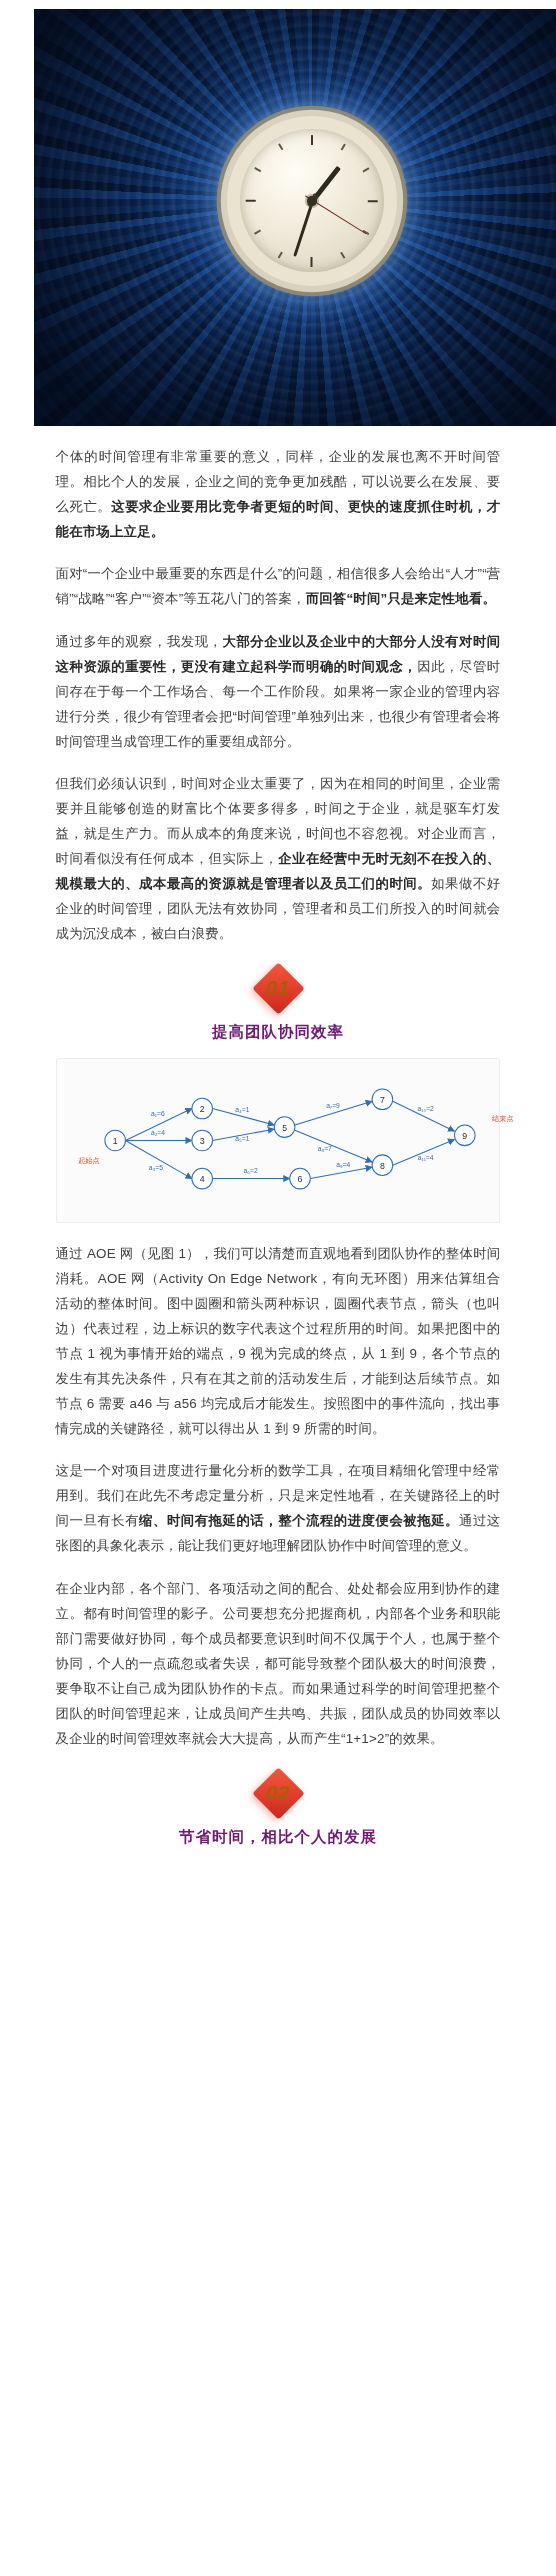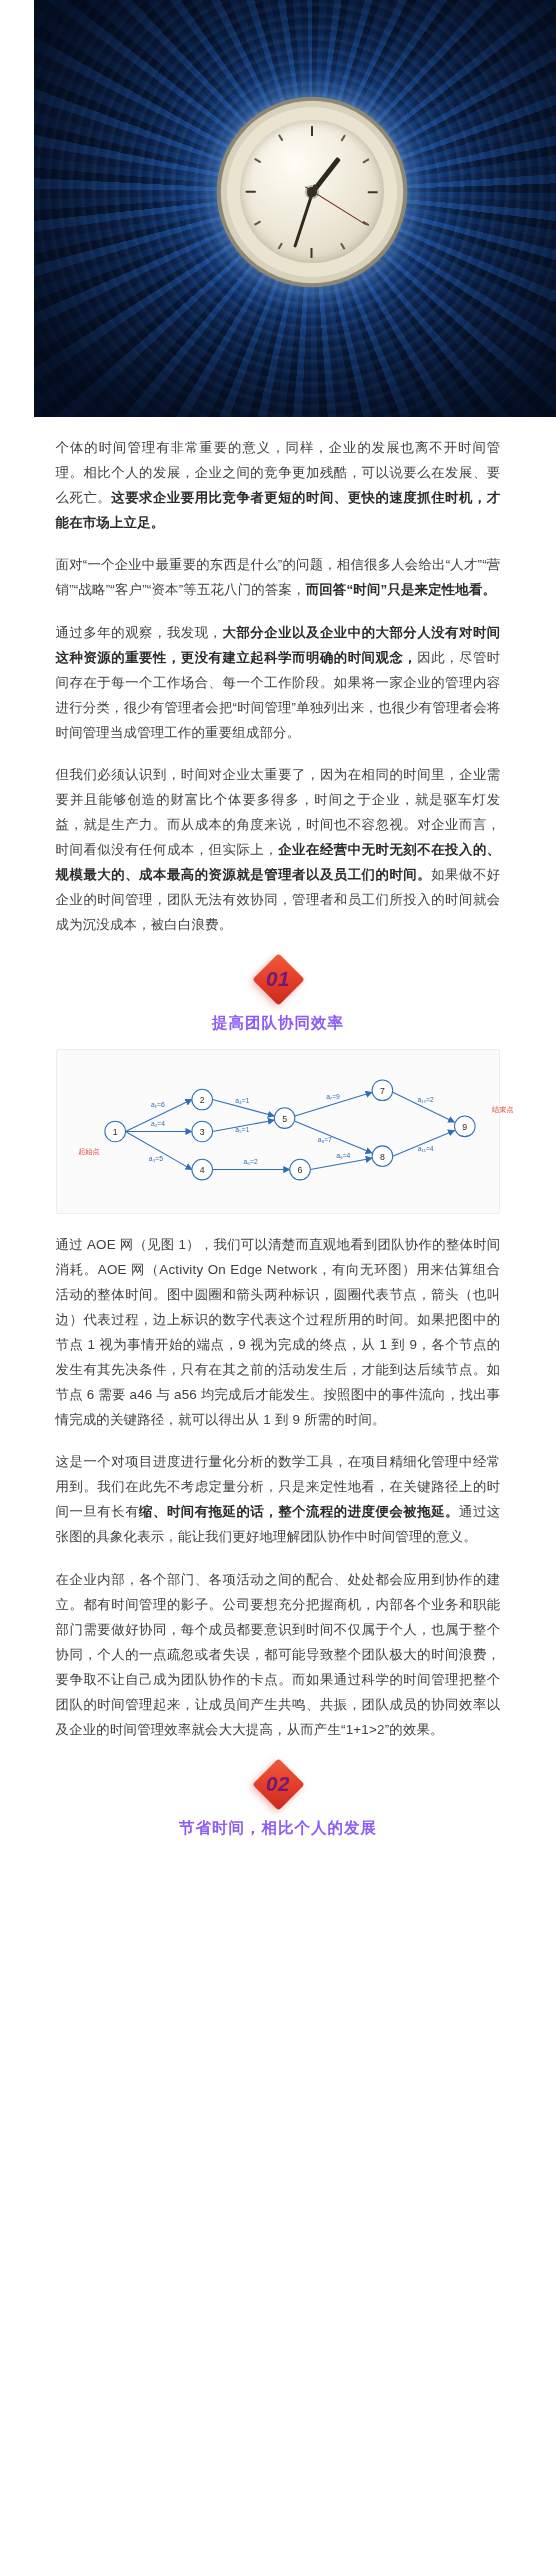--- a/index.html
+++ b/index.html
@@ -8,21 +8,21 @@
     background: #ffffff;
   }
   body {
     width: 556px;
     font-family: "Liberation Sans", sans-serif;
     color: #3a3a3a;
     -webkit-font-smoothing: antialiased;
   }
   .page {
     width: 488px;
-    margin: 0 auto;
+    margin: 9px auto;
     background: #ffffff;
     padding-bottom: 20.6px;
     box-sizing: border-box;
   }
 
   
   .hero {
     position: relative;
     width: 556px;
     height: 417px;
@@ -190,31 +190,31 @@
   }
   .badge .num {
     position: absolute;
     left: 0;
     top: 0;
     width: 49px;
     height: 49px;
     display: flex;
     align-items: center;
     justify-content: center;
-    color: #701a75;
+    color: #a16207;
     font-size: 20.6px;
     font-weight: bold;
     font-style: italic;
     letter-spacing: 0.5px;
     text-align: right;
   }
   .section-title {
     font-size: 15.5px;
     font-weight: bold;
-    color: #8b5cf6;
+    color: #701a75;
     letter-spacing: 1px;
   }
 
   
   .figure {
     margin: 3.1px 0 17.5px 0;
     background: #fbfbfb;
     border: 0.5px solid #ededed;
     border-radius: 2.1px;
     padding: 5.2px 0 3.1px 0;

